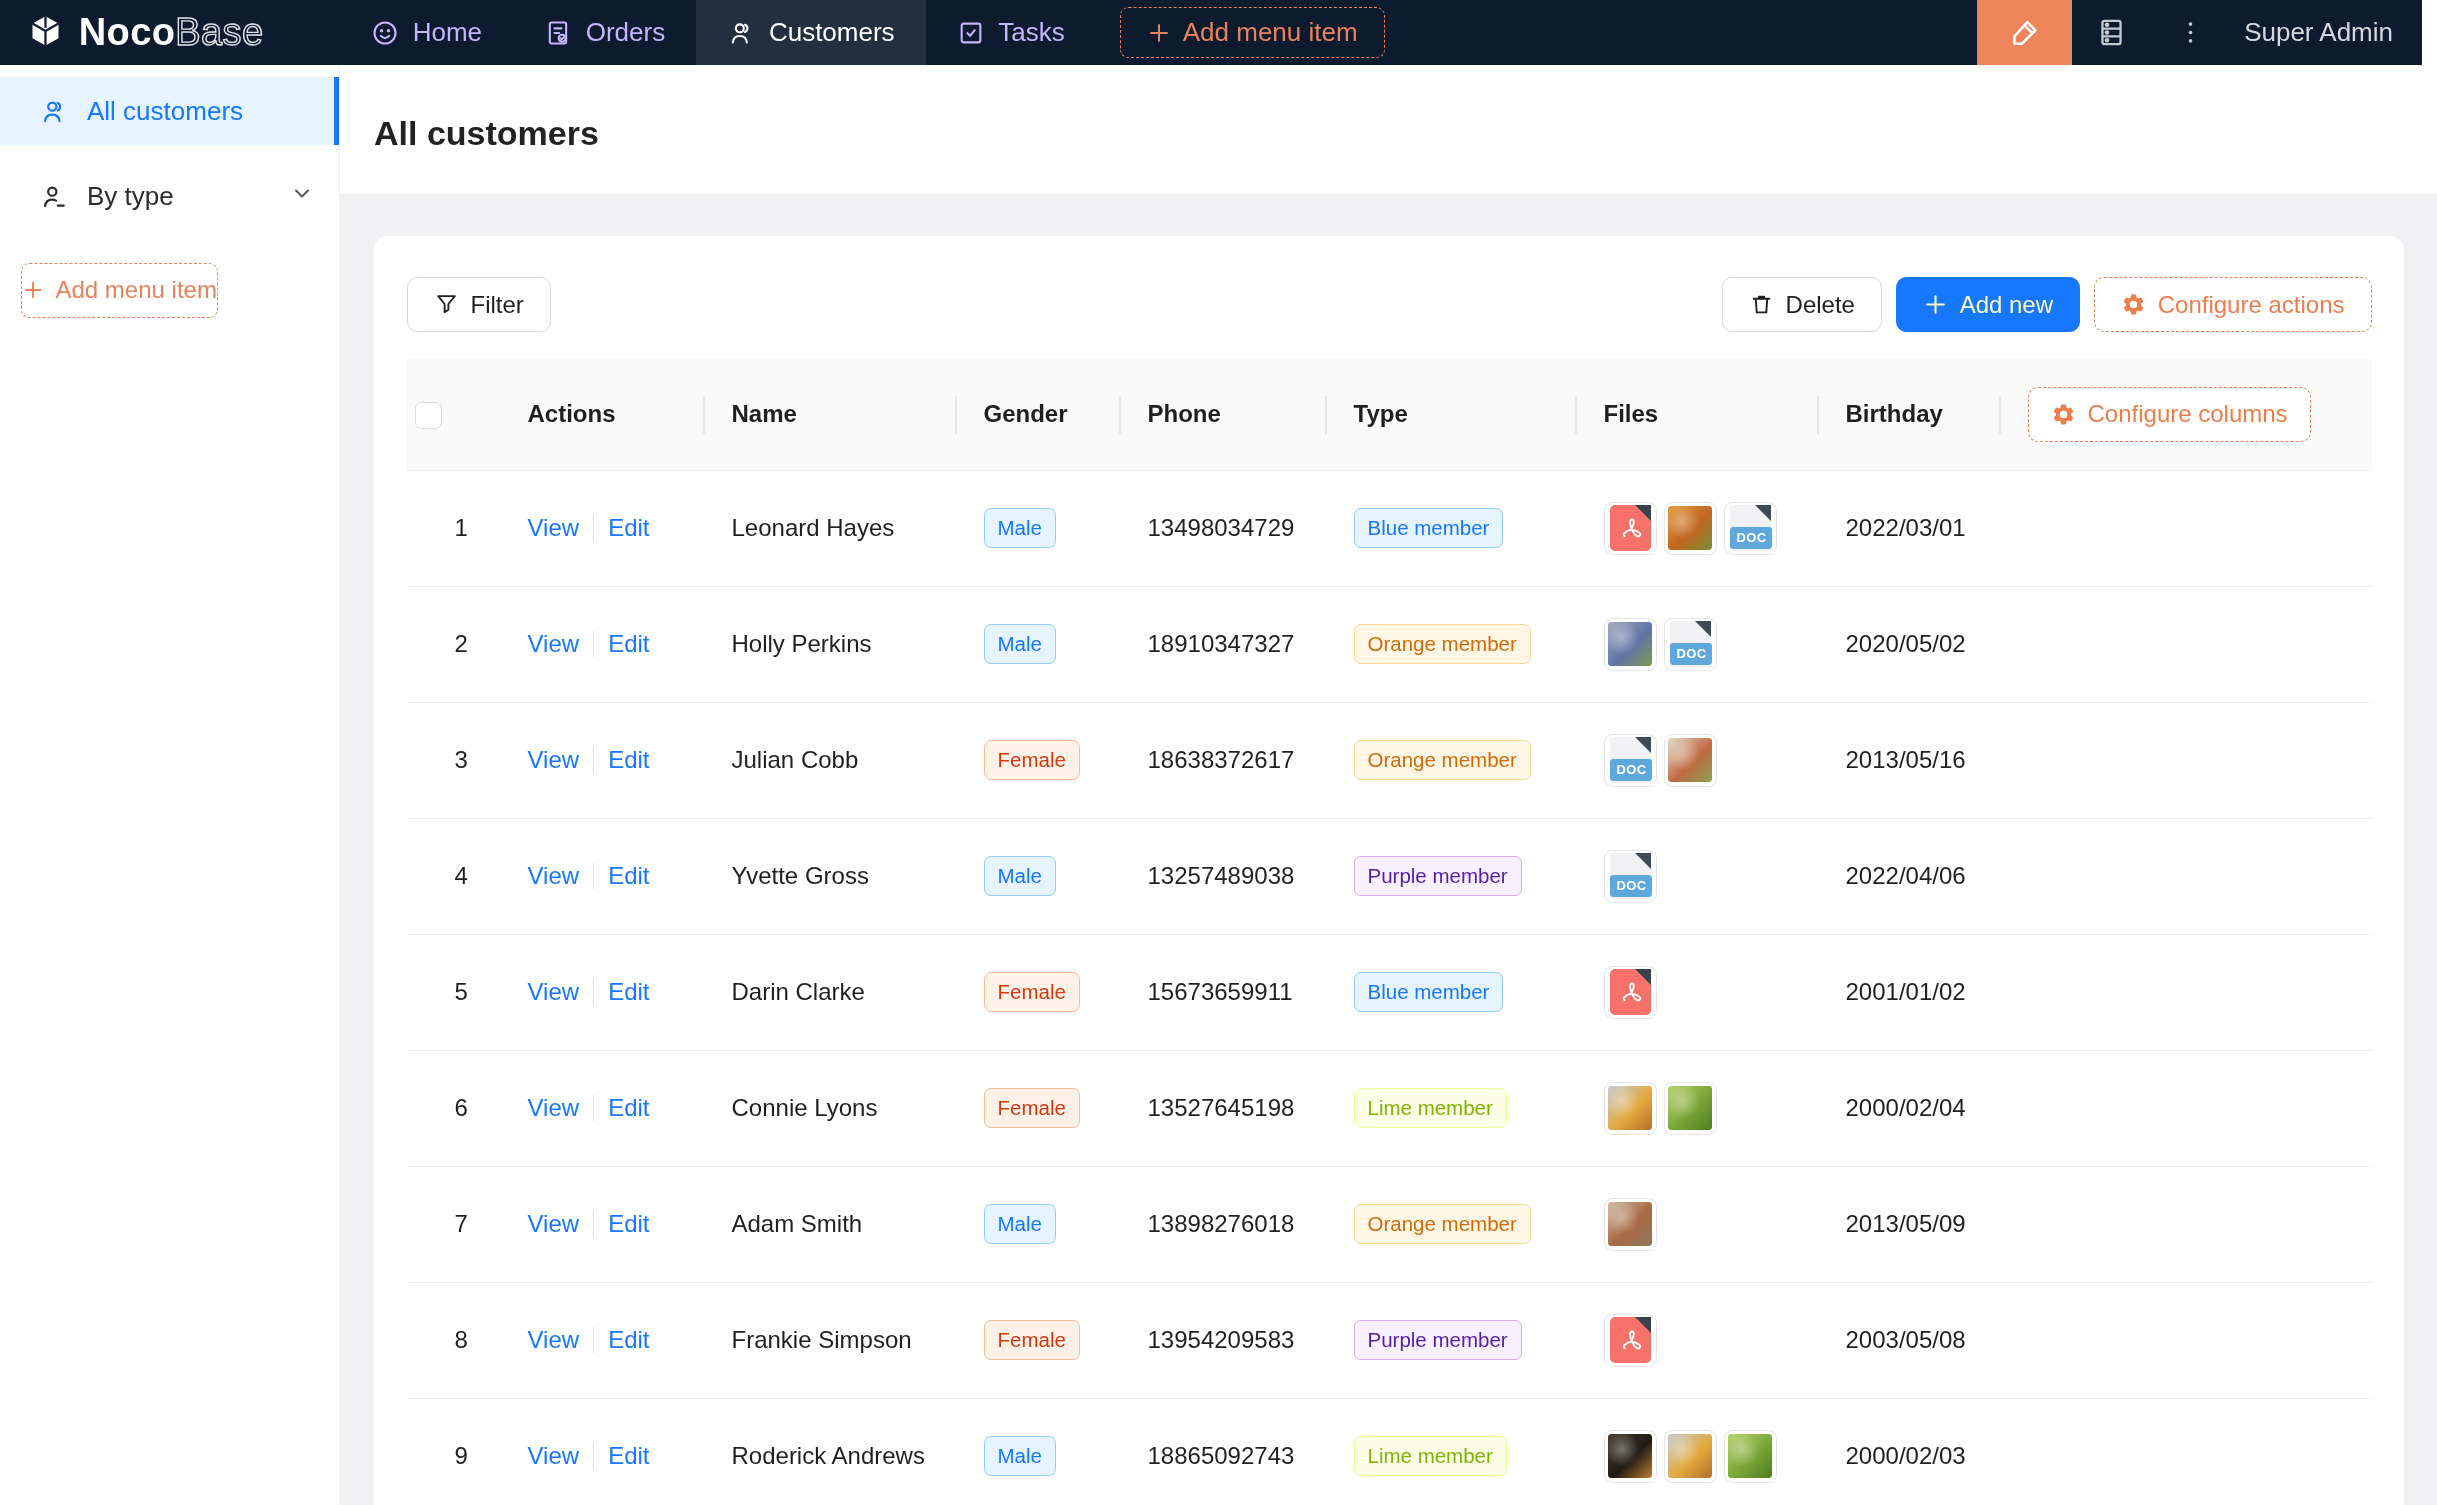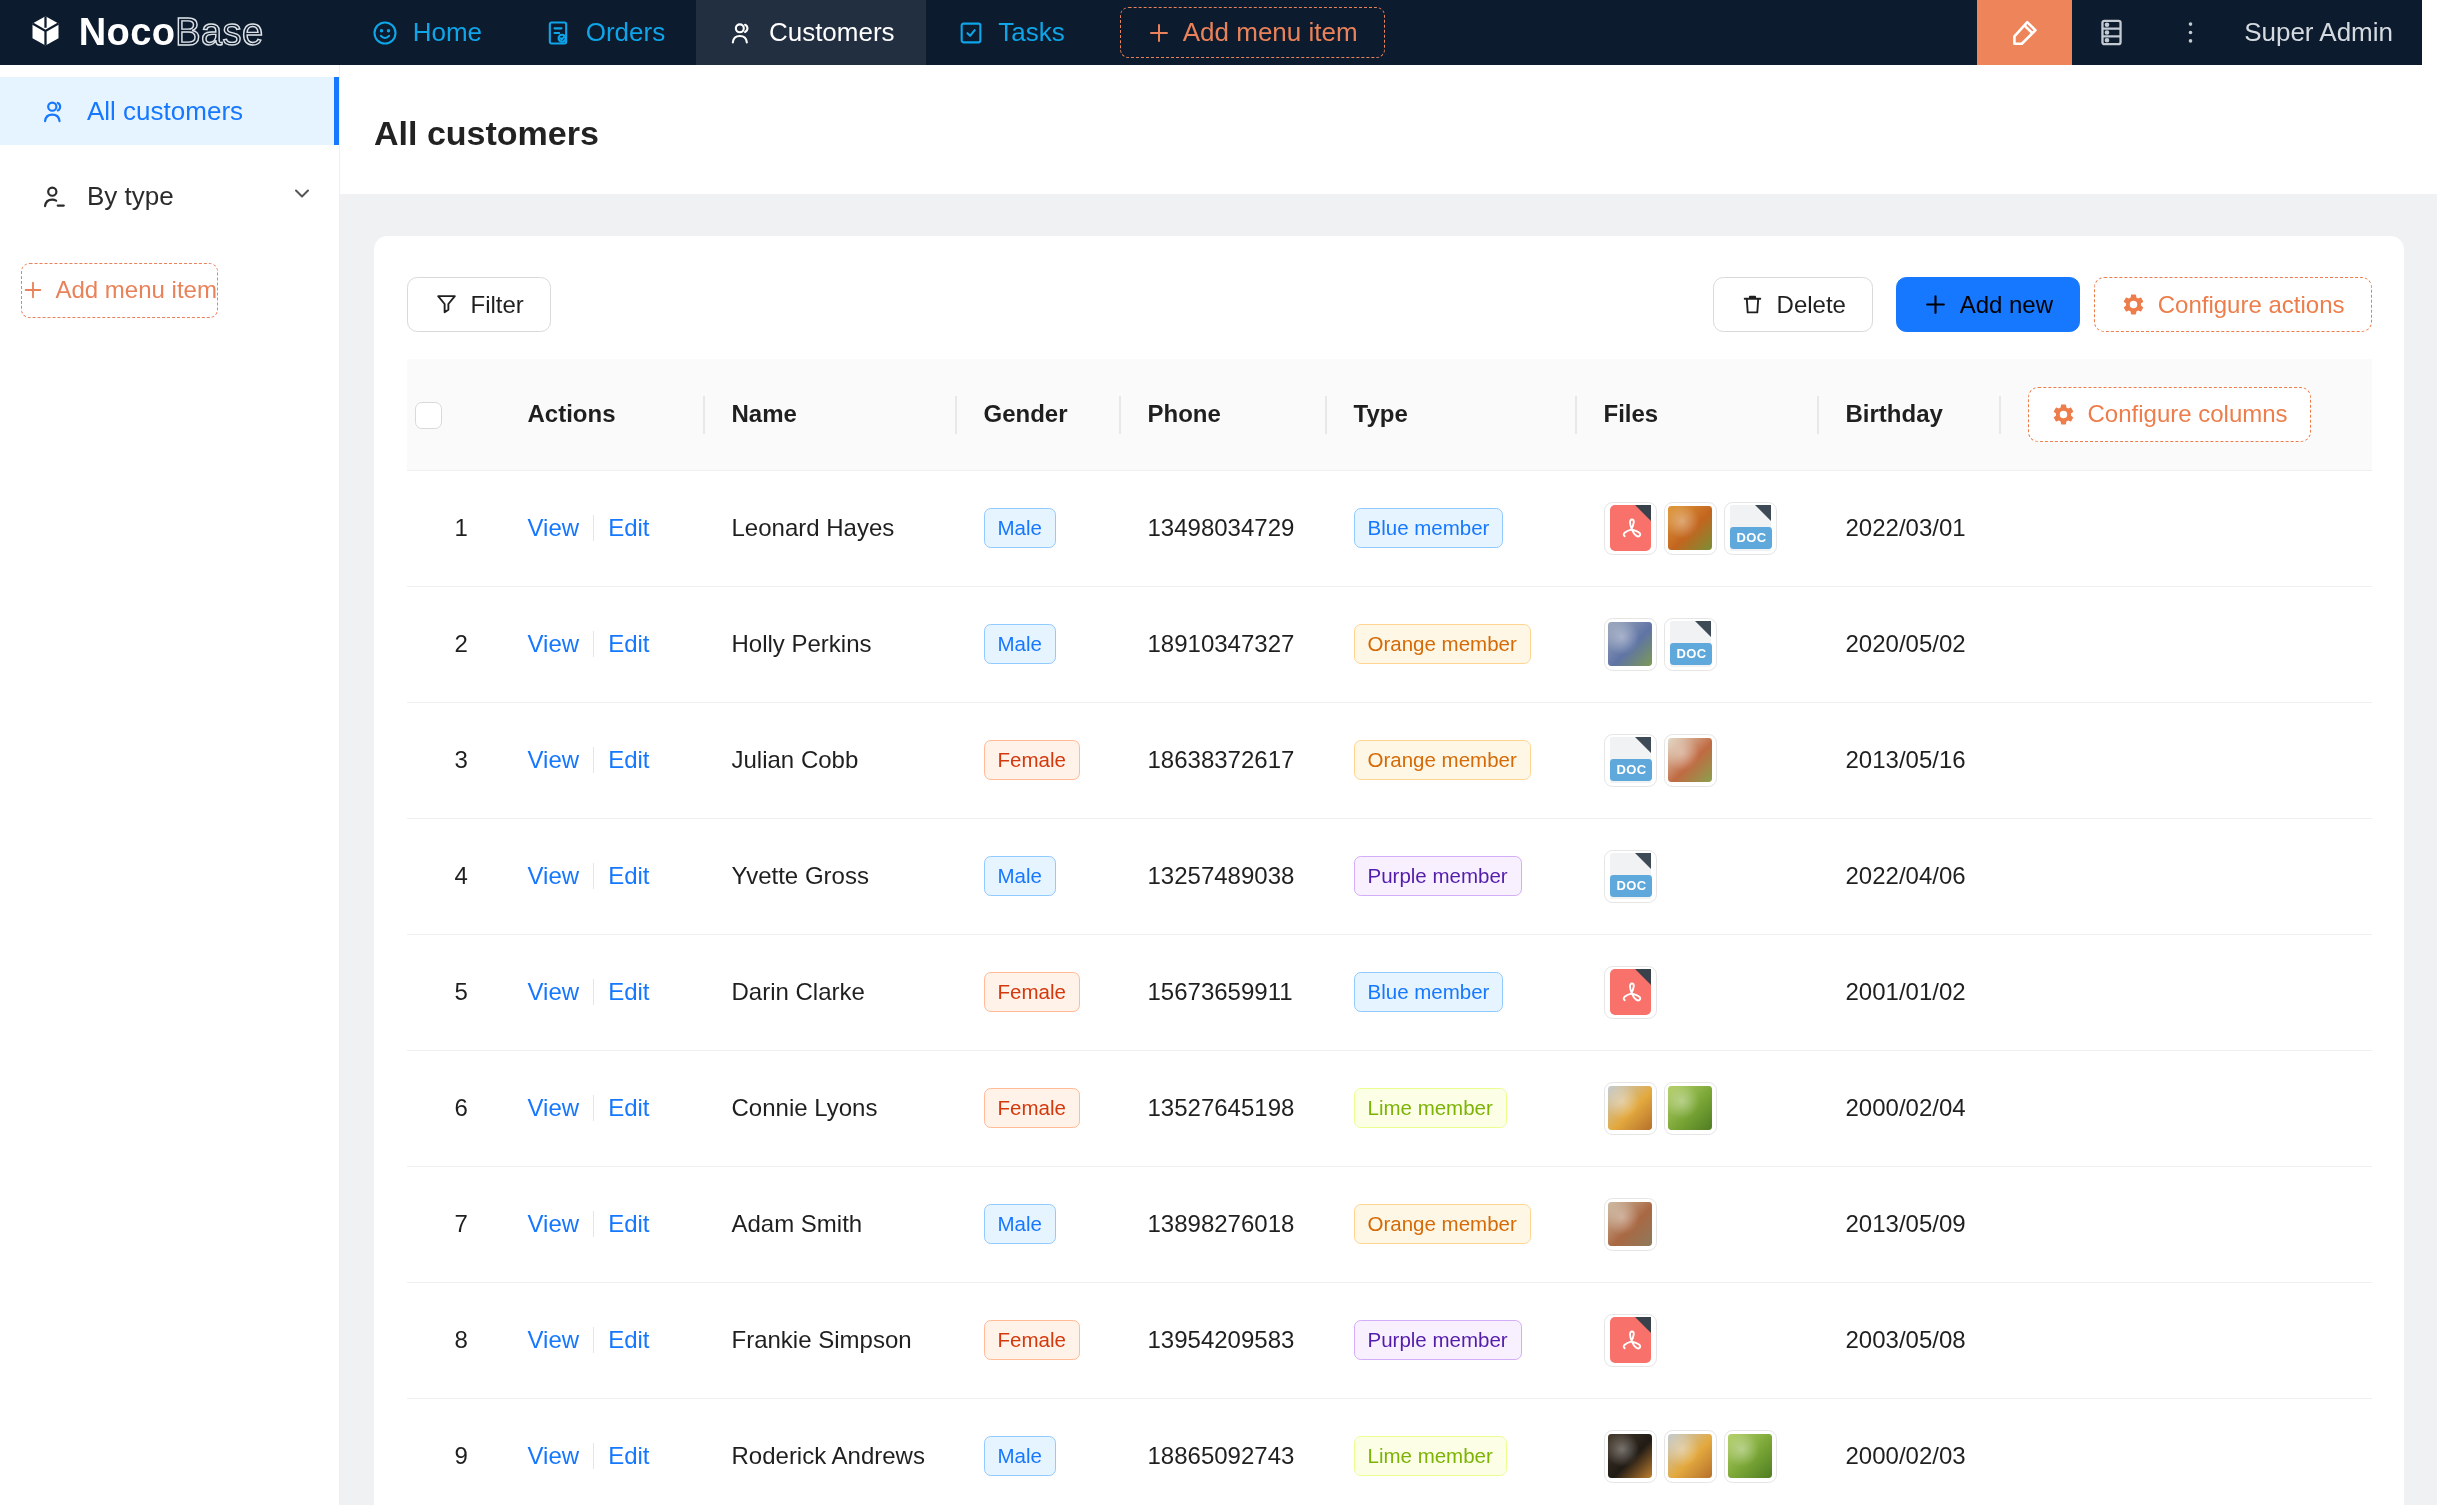--- a/index.html
+++ b/index.html
@@ -8,21 +8,21 @@
   .app { position:relative; width:2438px; height:1505px; }
 
   
   .topnav { position:absolute; top:0; left:0; right:16px; height:65px; background:#0d1b2e;
     display:flex; align-items:stretch; }
   .logo { display:flex; align-items:center; gap:13.7px; padding-left:26px; width:340px; flex-shrink:0; cursor:pointer; }
   .logo-bold { font-size:38px; font-weight:800; color:#fff; letter-spacing:0.4px; }
   .logo-light { font-size:38px; font-weight:400; color:transparent; -webkit-text-stroke:1.4px #dde3e8; letter-spacing:0.4px; }
   .nav-tabs { display:flex; align-items:stretch; }
   .nav-tab { display:flex; align-items:center; gap:13.7px; padding:0 31px; font-size:26px;
-    color:#0ea5e9; cursor:pointer; }
+    color:#c4b5fd; cursor:pointer; }
   .nav-tab.active { background:rgba(255,255,255,.09); color:#fff; }
   .nav-tab svg { width:28px; height:28px; }
   .nav-add { margin:6.8px 0 6.8px 24px; align-self:center; display:flex; align-items:center; gap:12px;
     height:51px; padding:0 26px; border:1.7px dashed #e9825a; border-radius:8.6px; color:#e9825a;
     font-size:26px; cursor:pointer; background:transparent; }
   .nav-right { margin-left:auto; display:flex; align-items:center; }
   .designer-btn { width:95px; height:65px; background:#ee8459; display:flex; align-items:center;
     justify-content:center; cursor:pointer; }
   .designer-btn svg { width:32.5px; height:32.5px; }
   .nav-icon-btn { padding:0 24px; height:65px; display:flex; align-items:center; color:#c3cad2; cursor:pointer; }
@@ -50,21 +50,21 @@
   .page-title { font-size:34px; font-weight:600; color:#222; }
   .page-body { flex:1; background:#eff1f3; padding:42px 34px 0 34px; overflow:hidden; }
   .card { background:#fff; border-radius:13.7px; padding:41px 32.5px; height:1369px; }
 
   
   .toolbar { display:flex; align-items:center; justify-content:space-between; margin-bottom:27px; }
   .btn { display:inline-flex; align-items:center; gap:12px; height:55px; padding:0 26px;
     border-radius:10.3px; font-size:24px; cursor:pointer; background:#fff;
     border:1.7px solid #d9d9d9; color:rgba(0,0,0,.88); }
   .btn svg { width:25px; height:25px; }
-  .btn-primary { background:#1677ff; border-color:#1677ff; color:#000000;margin-left:9px; }
+  .btn-primary { background:#1677ff; border-color:#1677ff; color:#fef9c3; }
   .btn-designer { border:1.7px dashed #ed7d4a; color:#ed7d4a; background:#fff; }
   .toolbar-right { display:flex; align-items:center; gap:13.7px; }
 
   
   table { width:100%; border-collapse:collapse; table-layout:fixed; }
   thead th { background:#fafafa; height:111px; font-size:24px; font-weight:700; text-align:left;
     padding-left:27px; position:relative; border-bottom:1.7px solid #efefef; color:rgba(0,0,0,.88); }
   thead th.sep::after { content:""; position:absolute; right:0; top:37px; width:1.7px; height:38px;
     background:rgba(0,0,0,.07); }
   th.c-idx, td.c-idx { padding-left:8.6px; }

